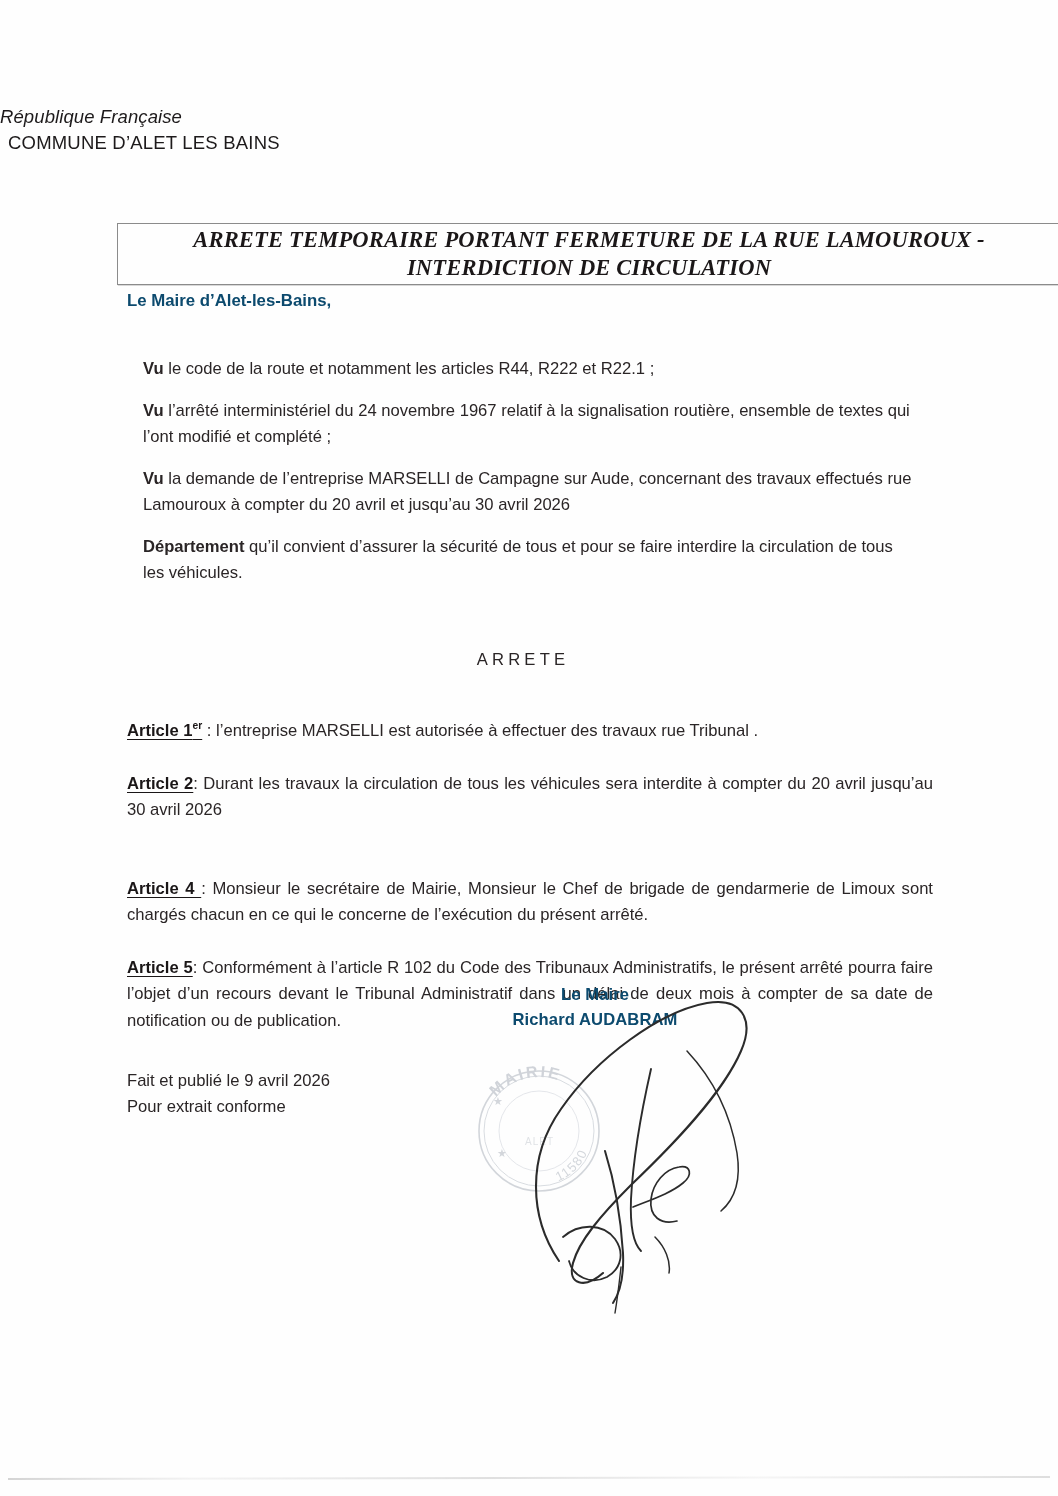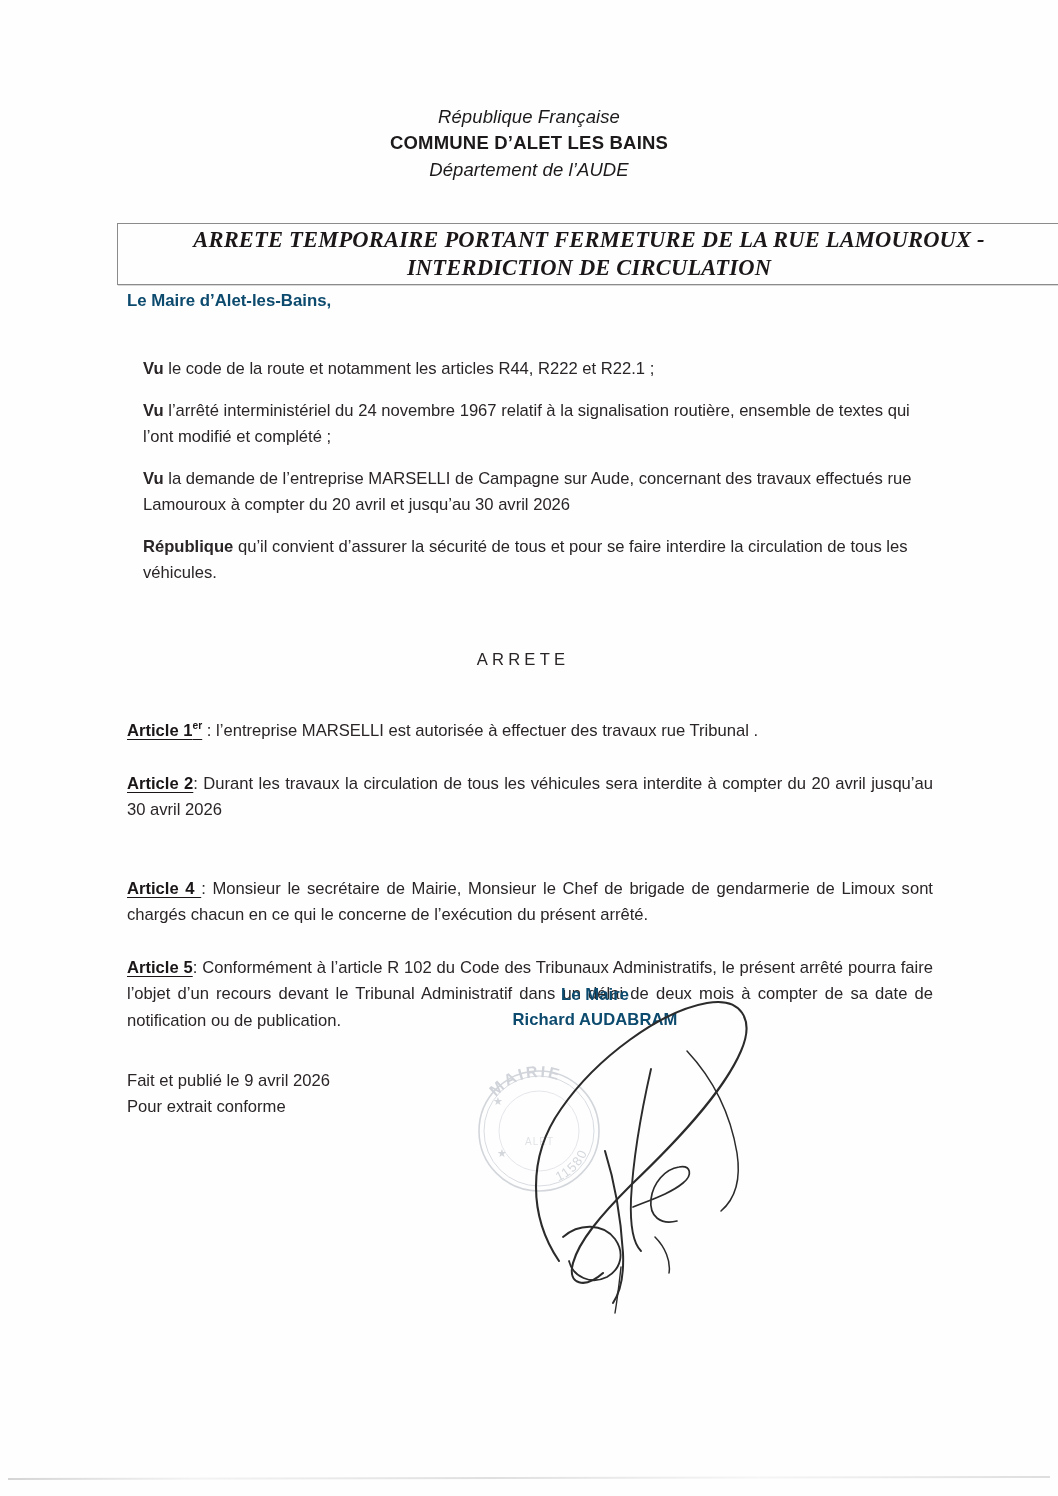--- a/index.html
+++ b/index.html
@@ -23,31 +23,30 @@
     inset: 0;
     background: #fefefe;
   }
 
   
   .doc-header {
     position: absolute;
     top: 104px;
     left: 0;
     width: 1058px;
-    text-align: center;
     line-height: 1.42;
   }
   .doc-header .line {
     display: block;
     font-size: 18.5px;
     letter-spacing: 0.1px;
     color: #1d1a1b;
   }
   .doc-header .italic  { font-style: italic; }
-  .doc-header .boldcap { font-weight: bold; letter-spacing: 0.2px; }
+  .doc-header .boldcap { font-weight: normal; letter-spacing: 0.2px; padding-left: 8px; }
 
   
   .title-box {
     position: absolute;
     left: 117px;
     top: 223px;
     width: 944px;
     height: 62px;
     border: 1.3px solid #8b8b8b;
     box-sizing: border-box;
@@ -178,41 +177,40 @@
   }
 </style>
 </head>
 <body>
 
 <div class="page">
 
   <div class="doc-header">
     <span class="line italic">République Française</span>
     <span class="line boldcap">COMMUNE D’ALET LES BAINS</span>
-    <span class="line italic">Département de l’AUDE</span>
   </div>
 
   <div class="title-box">
     <div class="title-text">ARRETE TEMPORAIRE PORTANT FERMETURE DE LA RUE LAMOUROUX -INTERDICTION DE CIRCULATION</div>
   </div>
 
   <div class="body-wrap">
 
     <p class="salutation">Le Maire d’Alet-les-Bains,</p>
 
     <div class="gap-md"></div>
 
     <p class="para"><b>Vu</b><span> le code de la route et notamment les articles R44, R222 et R22.1 ;</span></p>
 
 
     <p class="para"><b>Vu</b><span> l’arrêté interministériel du 24 novembre 1967 relatif à la signalisation routière, ensemble de textes qui l’ont modifié et complété ;</span></p>
 
     <p class="para"><b>Vu</b><span> la demande de l’entreprise MARSELLI de Campagne sur Aude, concernant des travaux effectués rue Lamouroux à compter du 20 avril et jusqu’au 30 avril 2026</span></p>
 
-    <p class="para"><b>République</b><span> qu’il convient d’assurer la sécurité de tous et pour se faire interdire la circulation de tous les véhicules.</span></p>
+    <p class="para"><b>Département</b><span> qu’il convient d’assurer la sécurité de tous et pour se faire interdire la circulation de tous les véhicules.</span></p>
 
     <div class="gap-lg"></div>
 
     <p class="arrete-heading">ARRETE</p>
 
     <div class="gap-lg"></div>
 
     <p class="article"><span class="art-label"><span>Article 1</span><sup>er</sup></span><span> : </span><span>l’entreprise MARSELLI est autorisée à effectuer des travaux rue Tribunal .</span></p>
 
     <div class="gap-md"></div>

